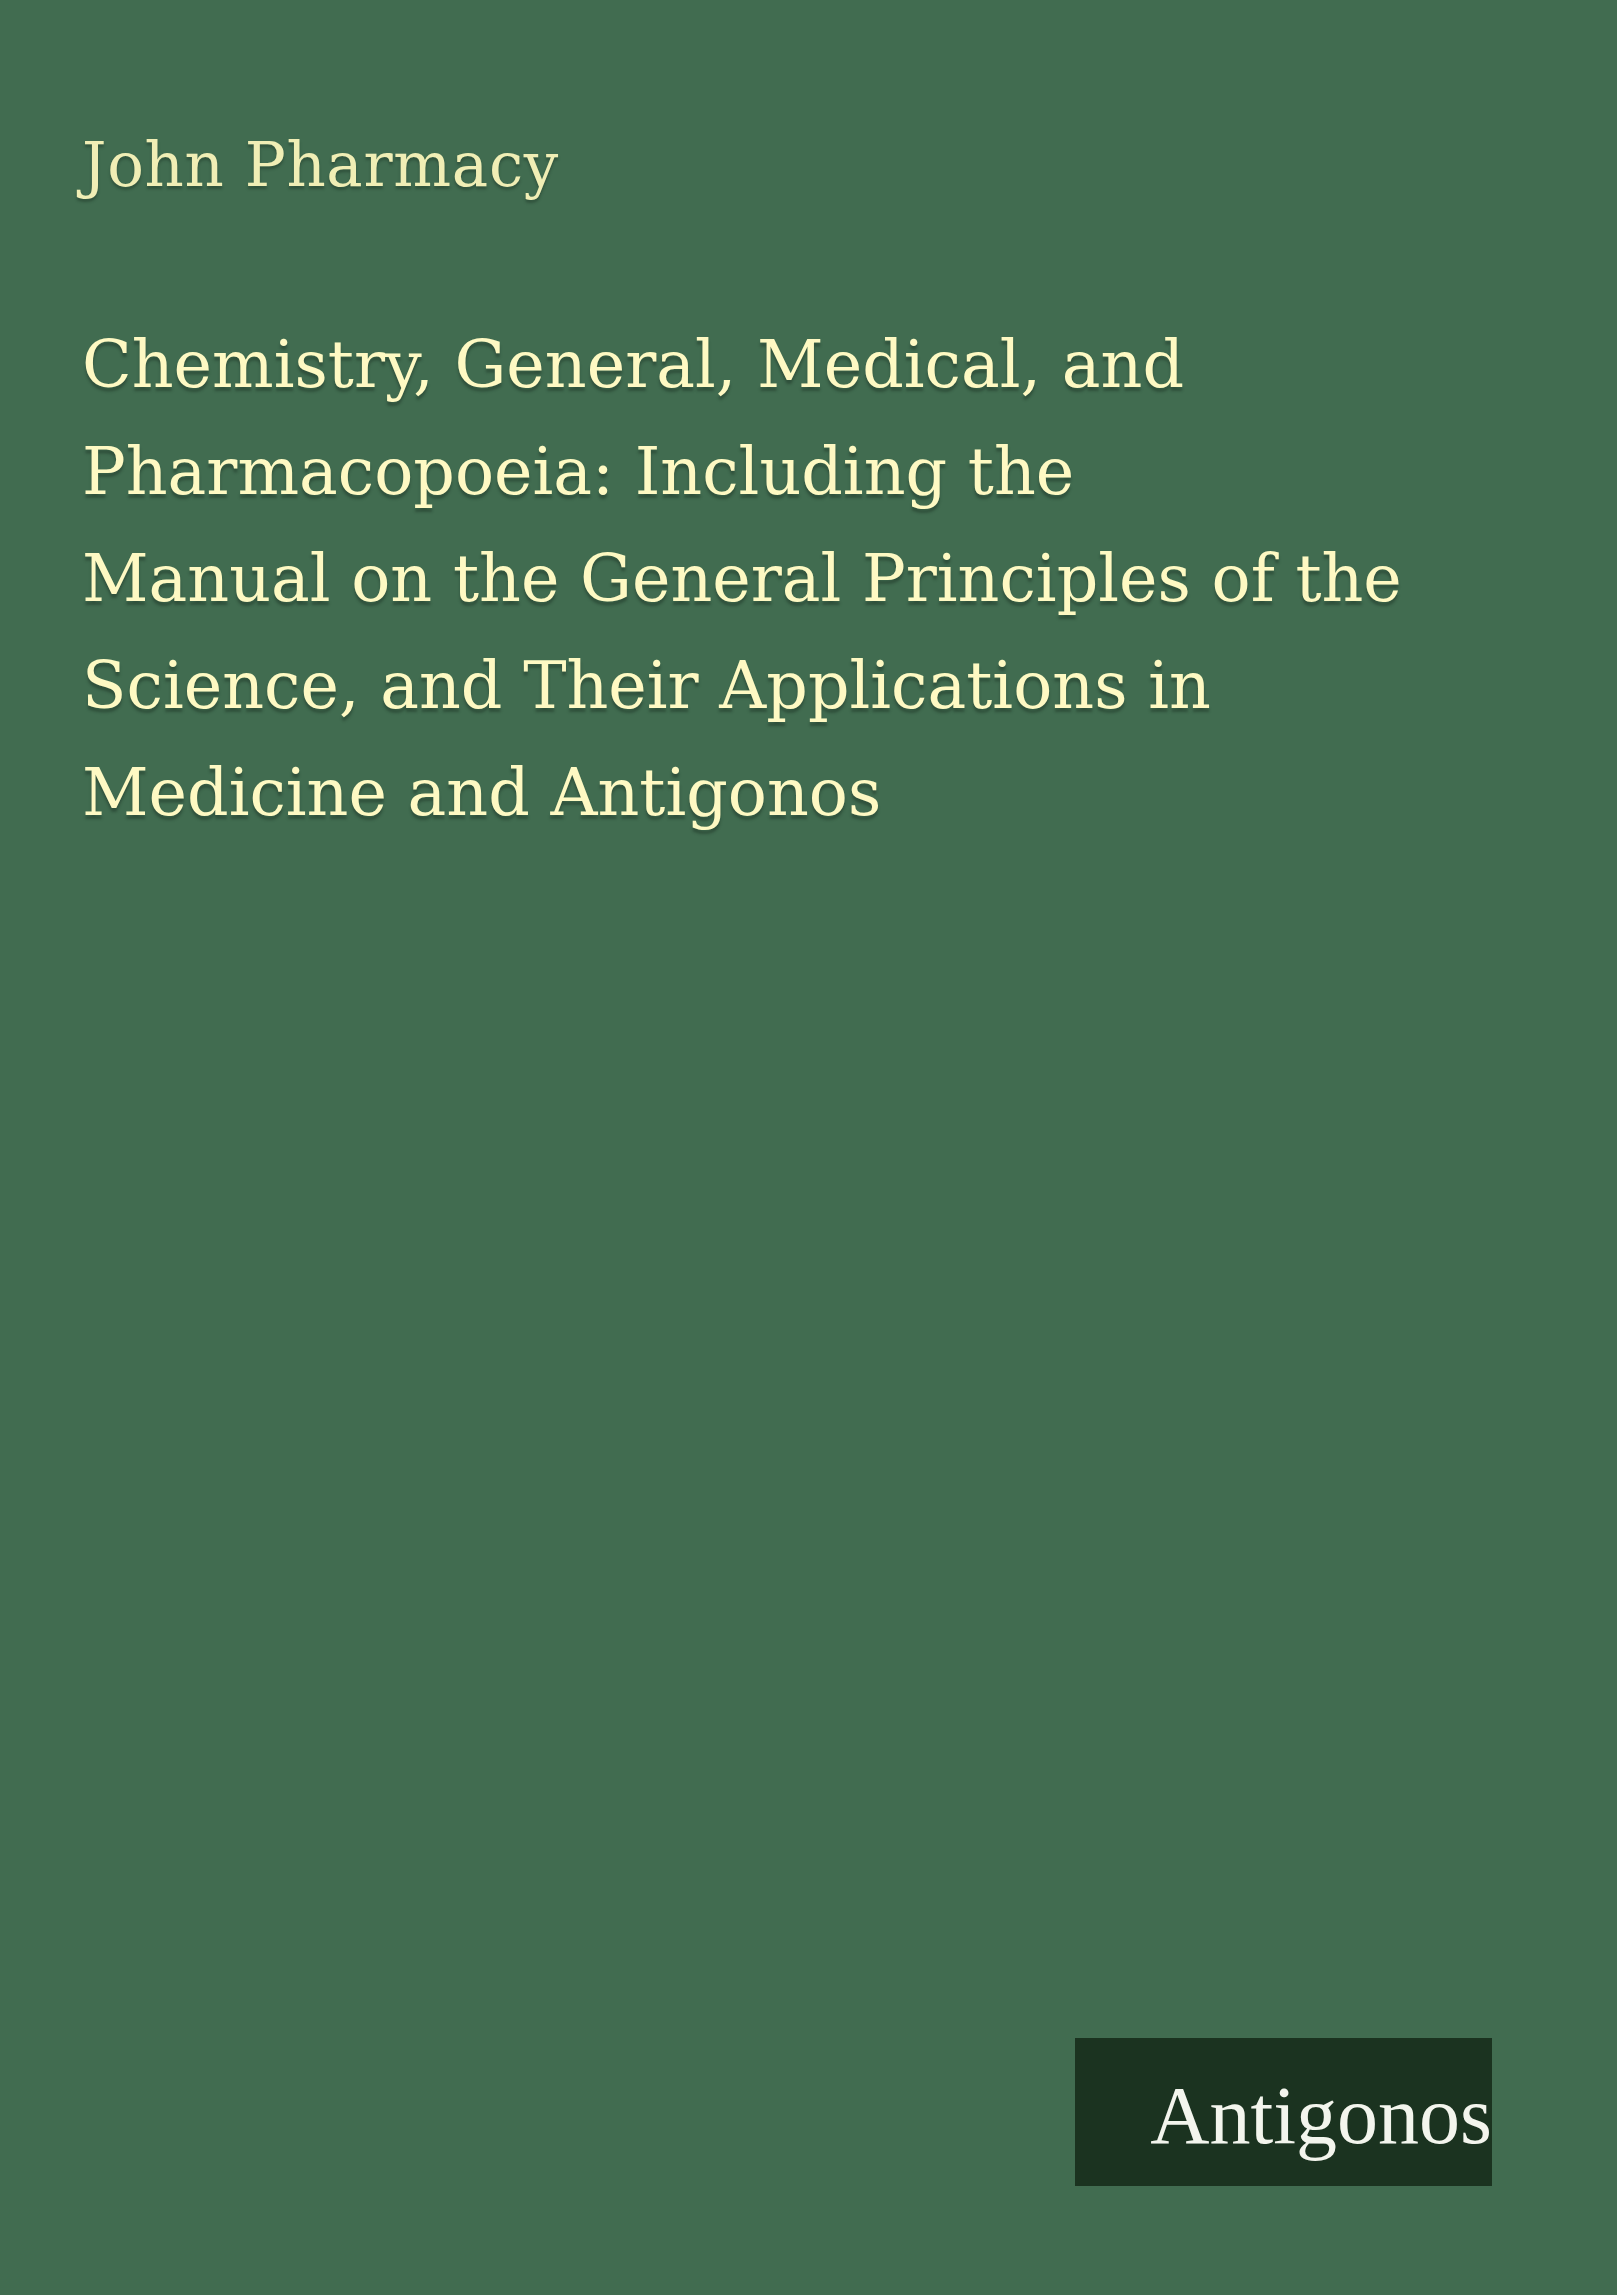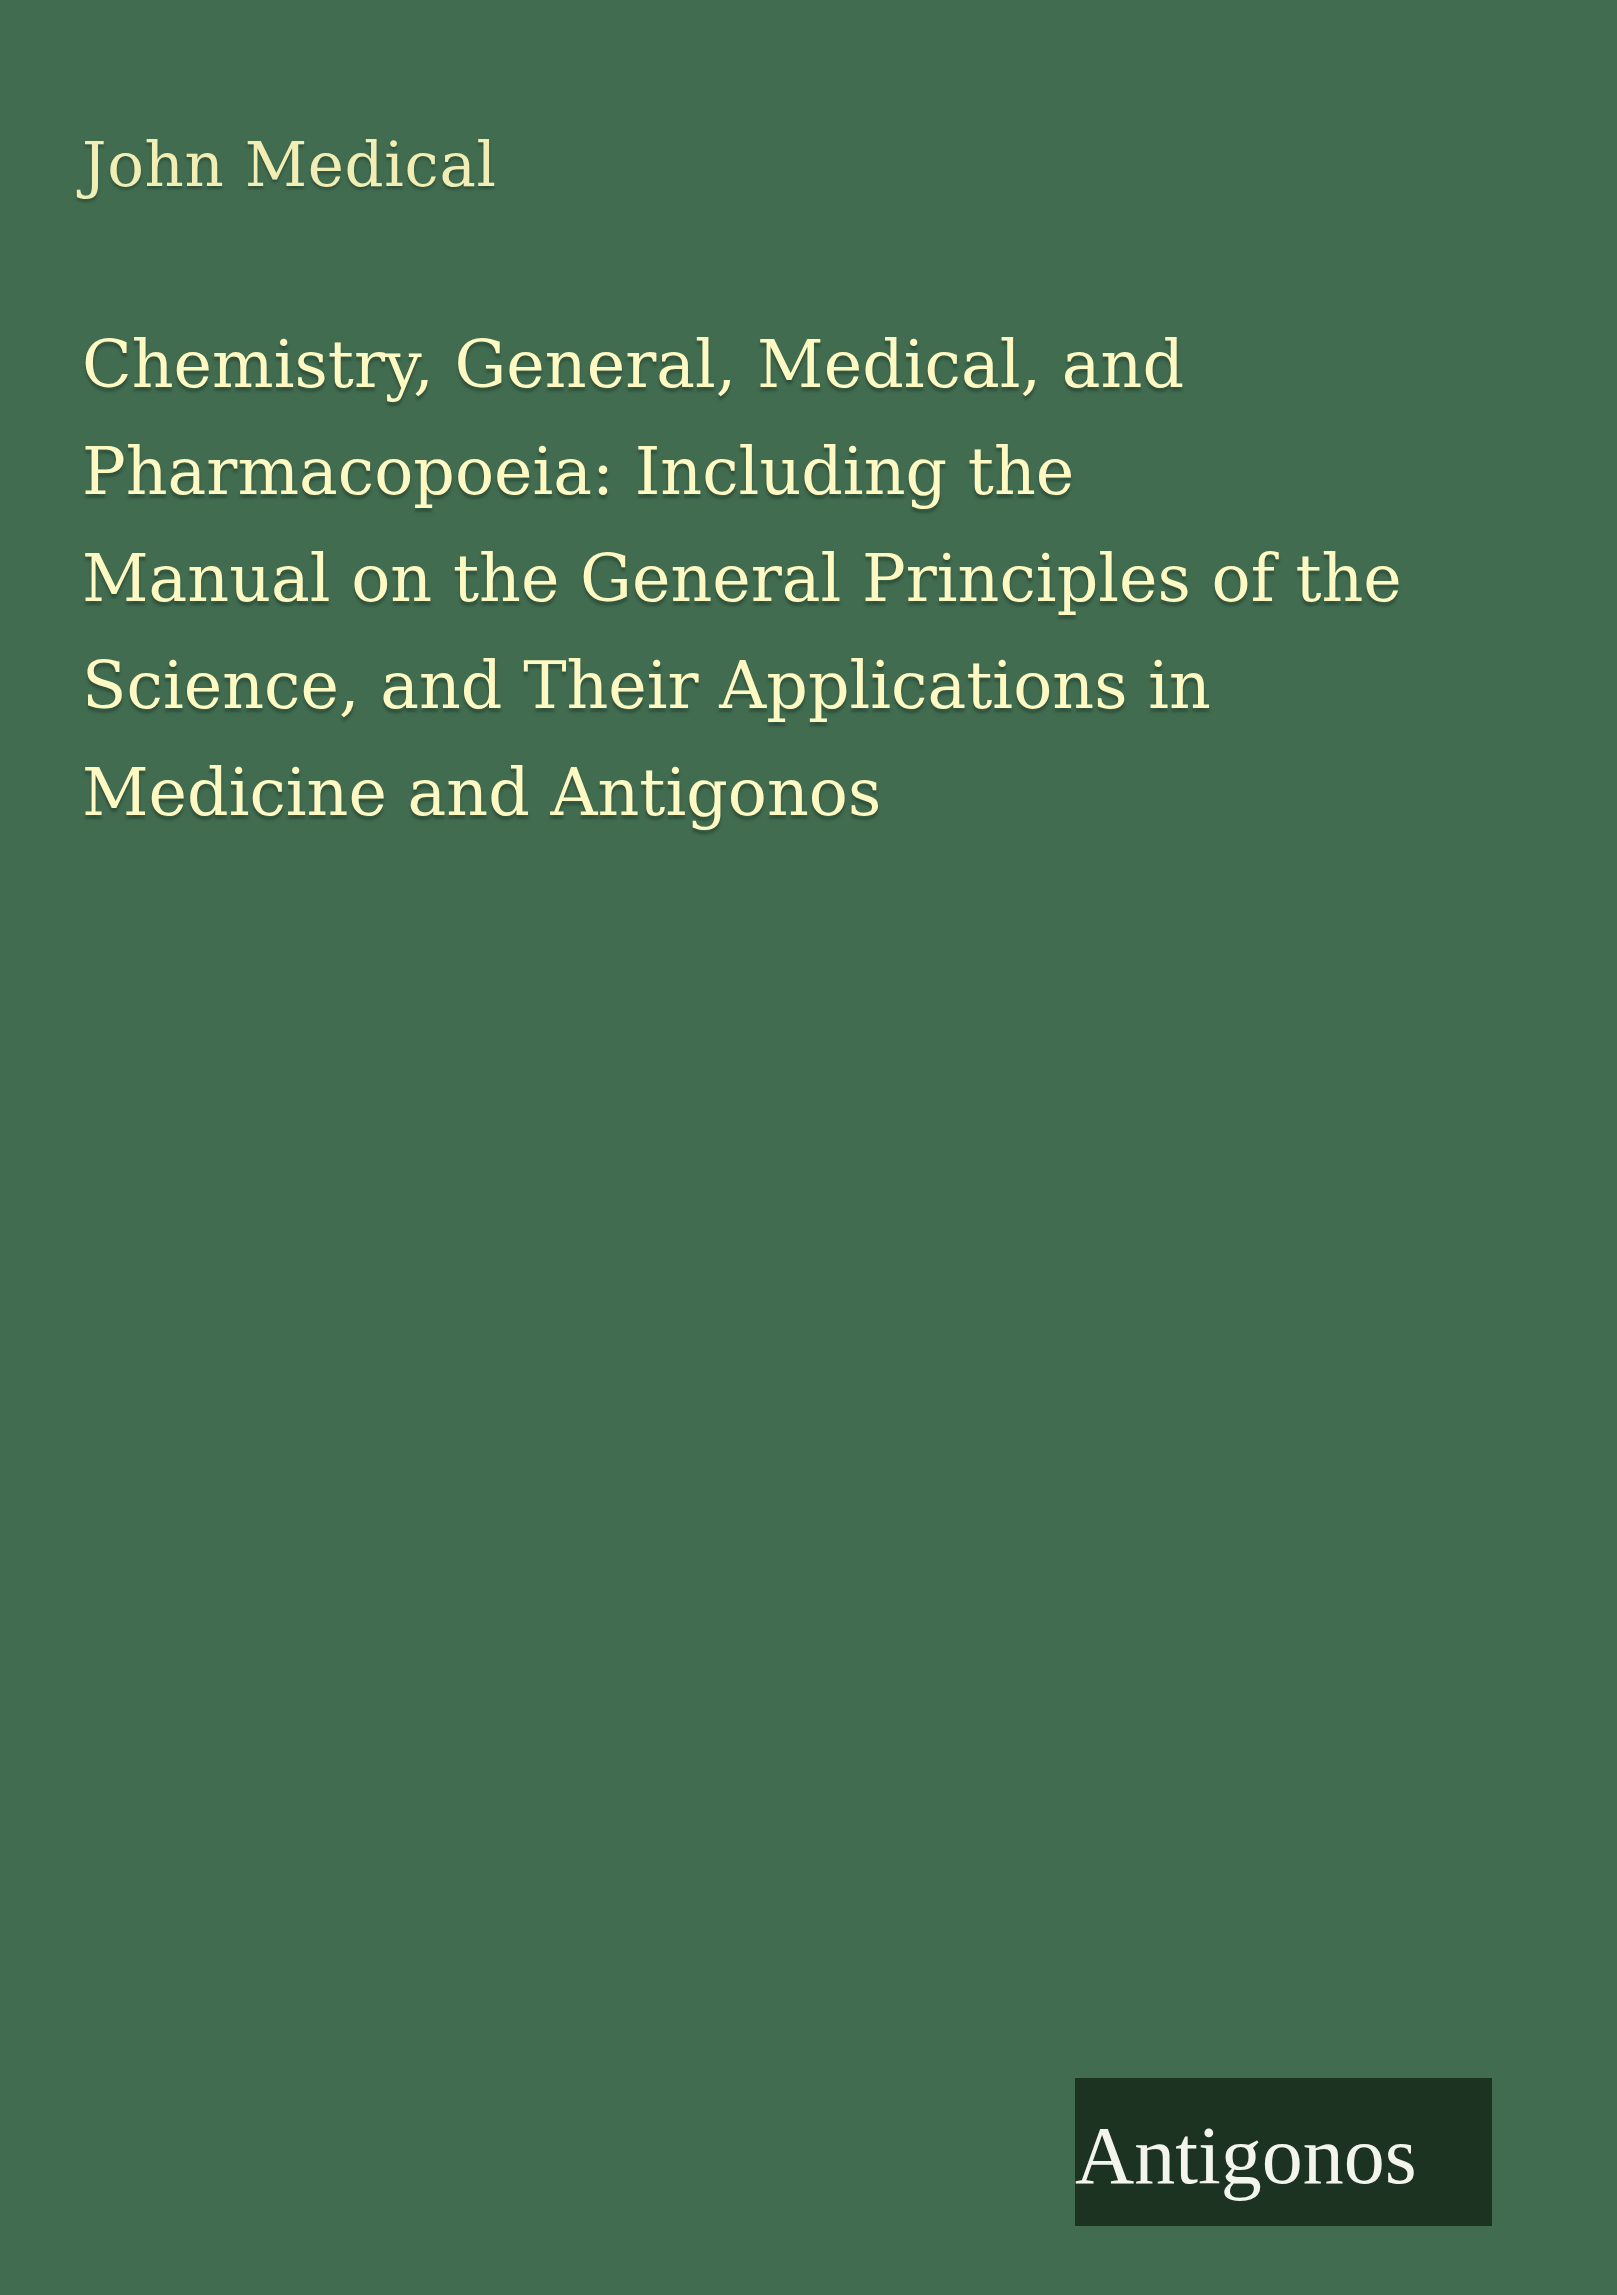--- a/index.html
+++ b/index.html
@@ -44,38 +44,37 @@
   }
   .publisher-box {
     position: absolute;
     left: 1075px;
     top: 2038px;
     width: 417px;
     height: 148px;
     background: #1B3320;
     display: flex;
     align-items: center;
-    justify-content: flex-start;
-    margin-top: 40px;
+    justify-content: flex-end;
   }
   .publisher-box .publisher-name {
     font-family: "Liberation Serif", "DejaVu Serif", serif;
     font-size: 82px;
     font-weight: 400;
     color: #F3F5ED;
     transform: translateY(4px);
     white-space: nowrap;
   }
 </style>
 </head>
 <body>
 
 <div class="cover">
 
-  <div class="author">John Medical</div>
+  <div class="author">John Pharmacy</div>
 
   <div class="title">
     <span class="line">Chemistry, General, Medical, and</span>
     <span class="line">Pharmacopoeia: Including the</span>
     <span class="line">Manual on the General Principles of the</span>
     <span class="line">Science, and Their Applications in</span>
     <span class="line">Medicine and Antigonos</span>
   </div>
 
   <div class="publisher-box">

